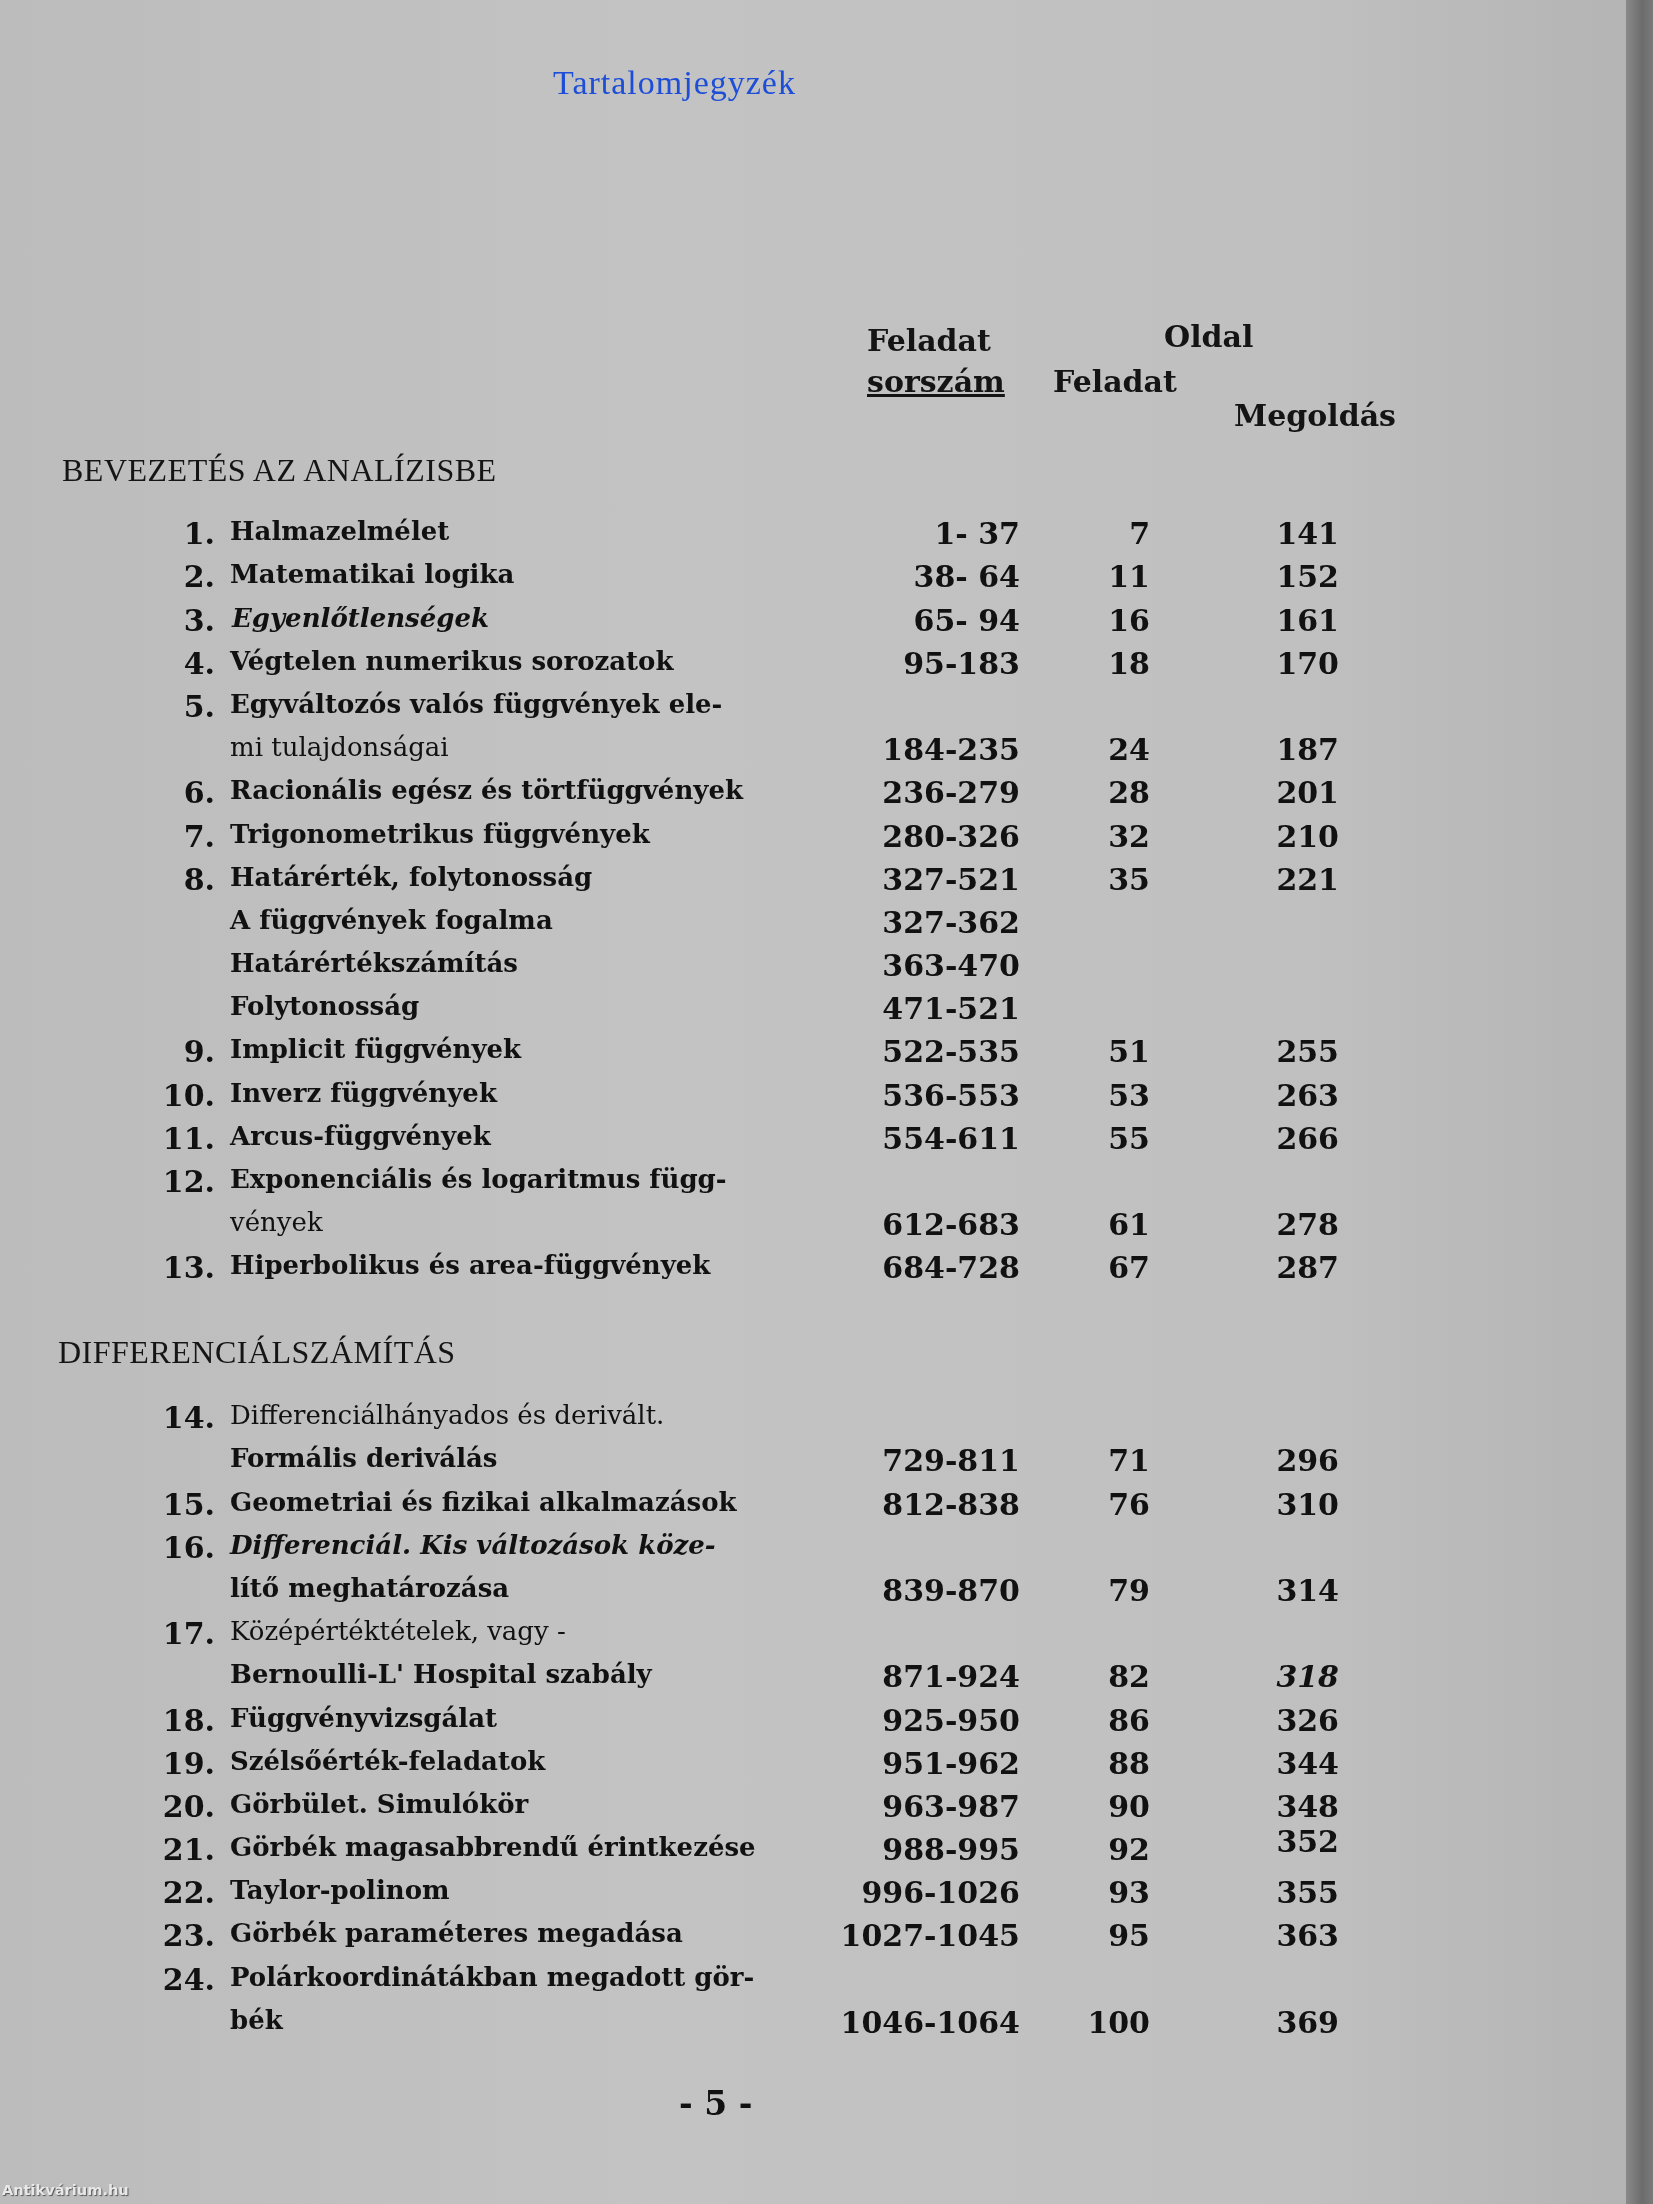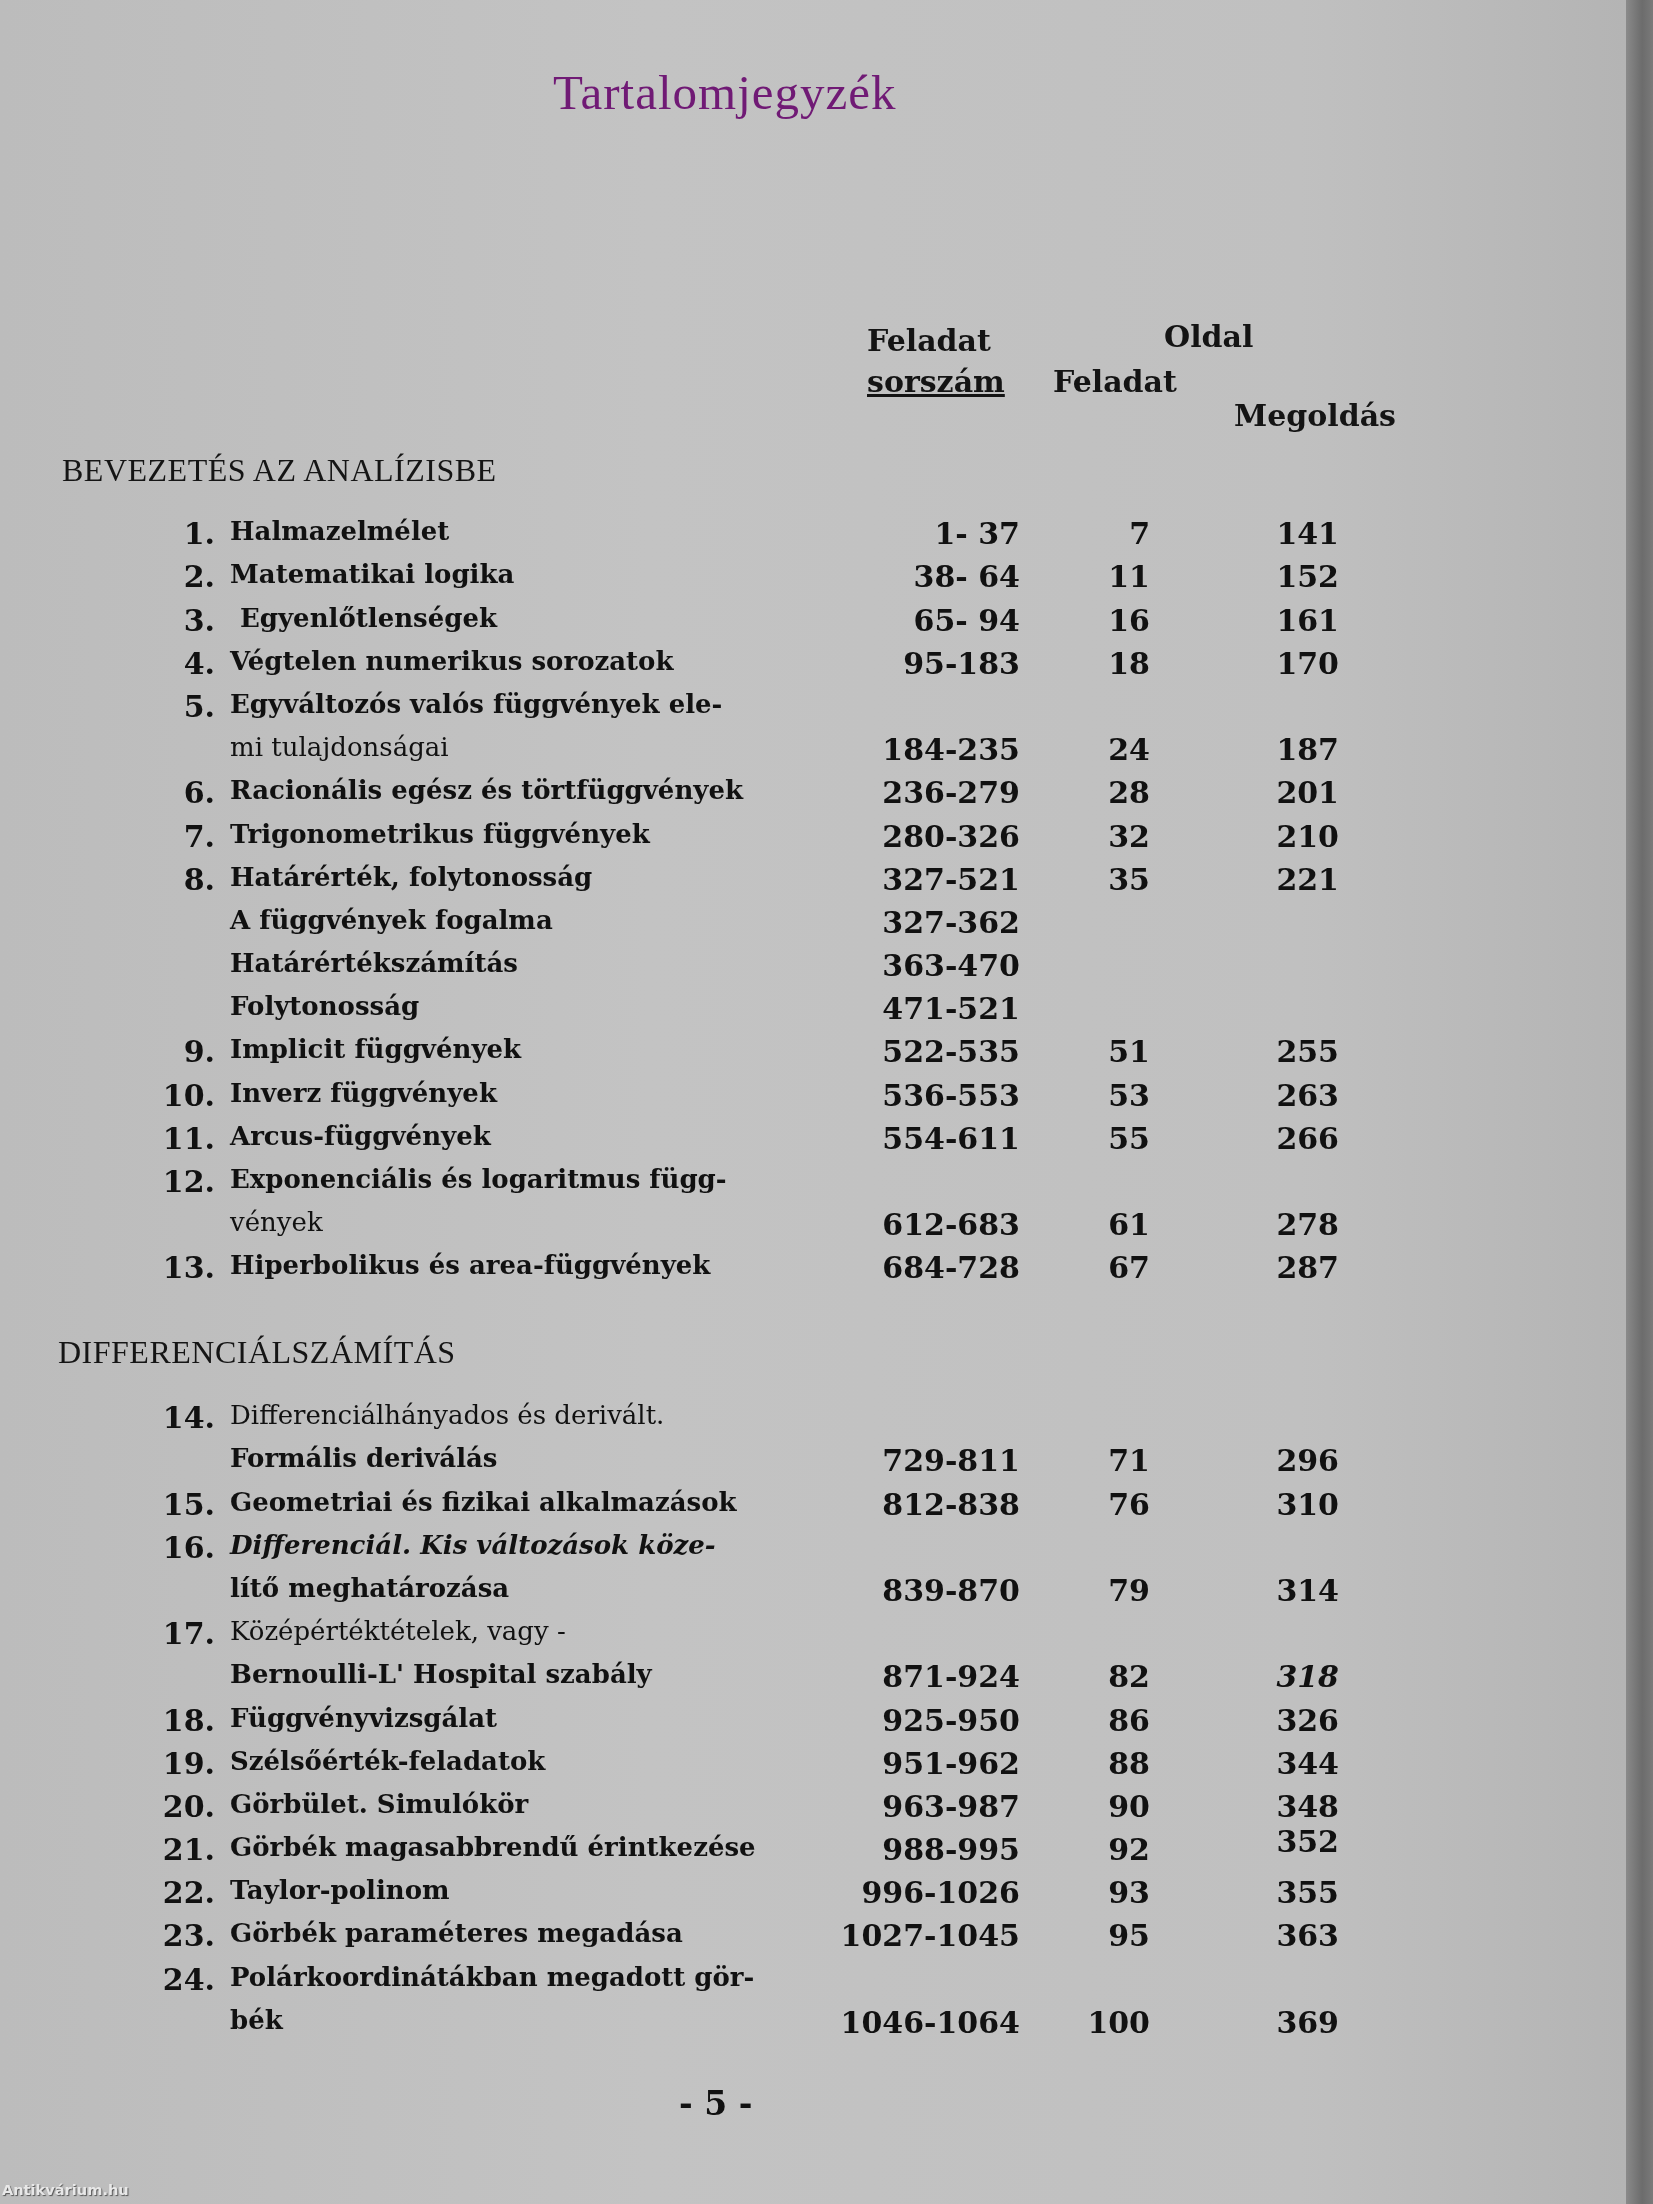--- a/index.html
+++ b/index.html
@@ -12,22 +12,22 @@
   .page {
     position: absolute; left: 0; top: 0; width: 1626px; height: 2205px;
     background: linear-gradient(90deg, #bcbcbc 0%, #c3c3c3 40%, #c0c0c0 80%, #b4b4b4 100%);
   }
   .edge {
     position: absolute; left: 1626px; top: 0; width: 27px; height: 2205px;
     background: linear-gradient(90deg, #8a8a8a, #6c6c6c 60%, #7a7a7a);
   }
   .title {
     position: absolute; left: 553px; top: 64px;
-    font-family: "Liberation Serif", serif; font-size: 49px; font-weight: normal;
-    letter-spacing: 1px; color: #701a75;
+    font-family: "Liberation Serif", serif; font-size: 34px; font-weight: normal;
+    letter-spacing: 1px; color: #1d4ed8;
   }
   .hdr { position: absolute; font-size: 30px; font-weight: bold; color: #141414; }
   .section {
     position: absolute; font-family: "Liberation Serif", serif; font-size: 32px;
     letter-spacing: 0.5px; color: #151515;
   }
   .num { position: absolute; font-size: 30px; font-weight: bold; text-align: right; width: 68px; }
   .txt { position: absolute; font-size: 26px; font-weight: bold; white-space: nowrap; }
   .txt.light { font-weight: normal; }
   .col { position: absolute; font-size: 30px; font-weight: bold; text-align: right; }
@@ -65,21 +65,21 @@
     <div class="col pf" style="top: 516px;">7</div>
     <div class="col pm" style="top: 516px;">141</div>
     <div></div>
     <div class="num" style="left: 147px; top: 559px;">2.</div>
     <div class="txt" style="left: 230px; top: 559px;">Matematikai logika</div>
     <div class="col range" style="top: 559px;">38- 64</div>
     <div class="col pf" style="top: 559px;">11</div>
     <div class="col pm" style="top: 559px;">152</div>
     <div></div>
     <div class="num" style="left: 147px; top: 603px;">3.</div>
-    <div class="txt" style="left: 240px; top: 603px;">Egyenlőtlenségek</div>
+    <div class="txt" style="left: 232px; top: 603px; font-style: italic;">Egyenlőtlenségek</div>
     <div class="col range" style="top: 603px;">65- 94</div>
     <div class="col pf" style="top: 603px;">16</div>
     <div class="col pm" style="top: 603px;">161</div>
     <div></div>
     <div class="num" style="left: 147px; top: 646px;">4.</div>
     <div class="txt" style="left: 230px; top: 646px;">Végtelen numerikus sorozatok</div>
     <div class="col range" style="top: 646px;">95-183</div>
     <div class="col pf" style="top: 646px;">18</div>
     <div class="col pm" style="top: 646px;">170</div>
     <div></div>

